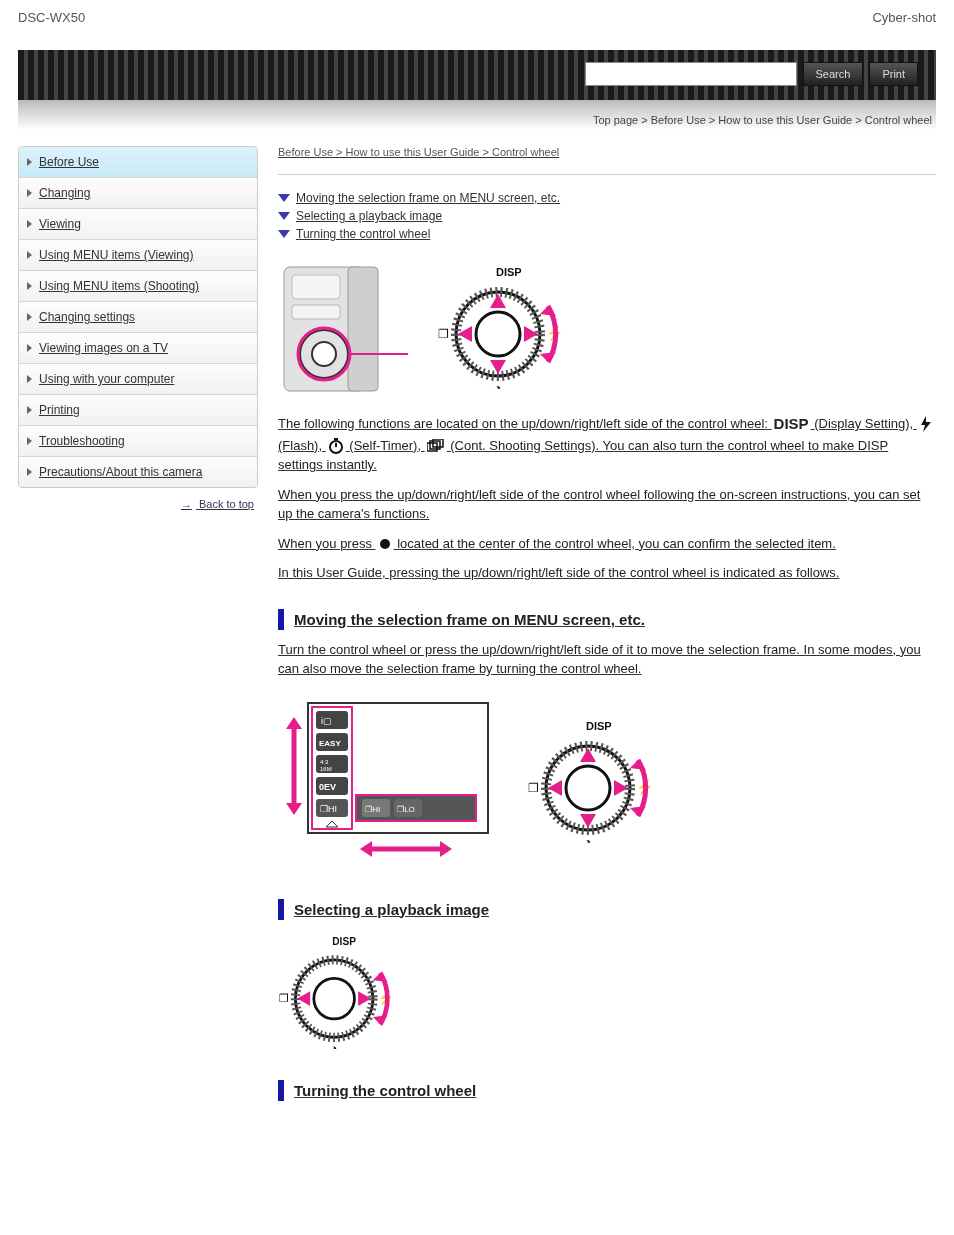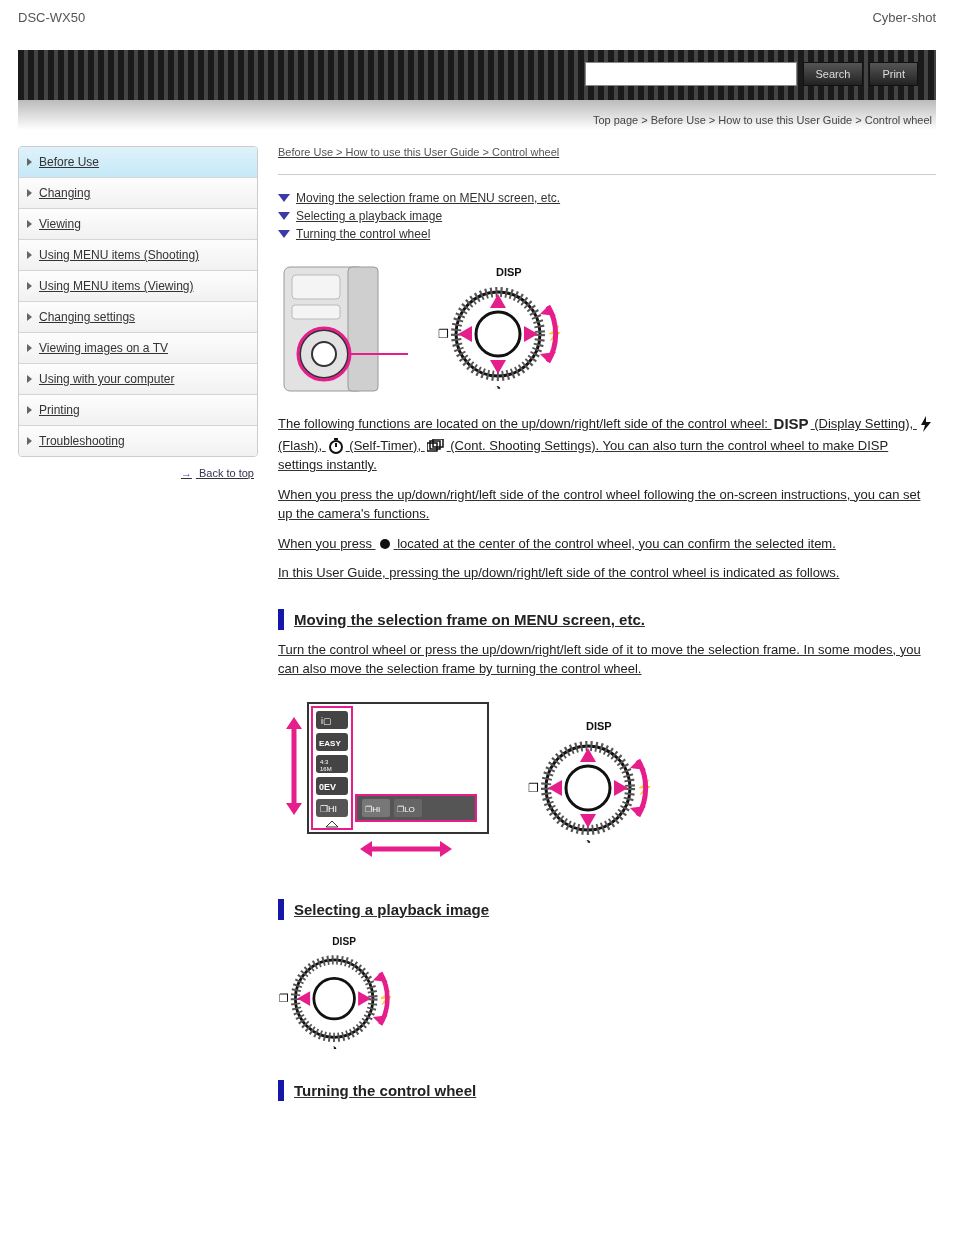--- a/index.html
+++ b/index.html
@@ -108,45 +108,49 @@
         <div class="nav-item">
           <span class="nav-caret"></span>
           <span>Changing</span>
         </div>
         <div class="nav-item">
           <span class="nav-caret"></span>
           <span>Viewing</span>
         </div>
         <div class="nav-item">
           <span class="nav-caret"></span>
+          <span>Using MENU items (Viewing)</span>
+        </div>
+        <div class="nav-item">
+          <span class="nav-caret"></span>
           <span>Using MENU items (Shooting)</span>
         </div>
         <div class="nav-item">
           <span class="nav-caret"></span>
-          <span>Using MENU items (Viewing)</span>
-        </div>
-        <div class="nav-item">
-          <span class="nav-caret"></span>
           <span>Changing settings</span>
         </div>
         <div class="nav-item">
           <span class="nav-caret"></span>
           <span>Viewing images on a TV</span>
         </div>
         <div class="nav-item">
           <span class="nav-caret"></span>
           <span>Using with your computer</span>
         </div>
         <div class="nav-item">
           <span class="nav-caret"></span>
           <span>Printing</span>
         </div>
         <div class="nav-item">
           <span class="nav-caret"></span>
           <span>Troubleshooting</span>
+        </div>
+        <div class="nav-item">
+          <span class="nav-caret"></span>
+          <span>Precautions/About this camera</span>
         </div>
       </nav>
       <div class="backtop">
         <span class="arrow">→</span>
         <span>Back to top</span>
       </div>
     </aside>
 
     <main class="main">
       <div class="breadcrumb">Before Use &gt; How to use this User Guide &gt; Control wheel</div>

